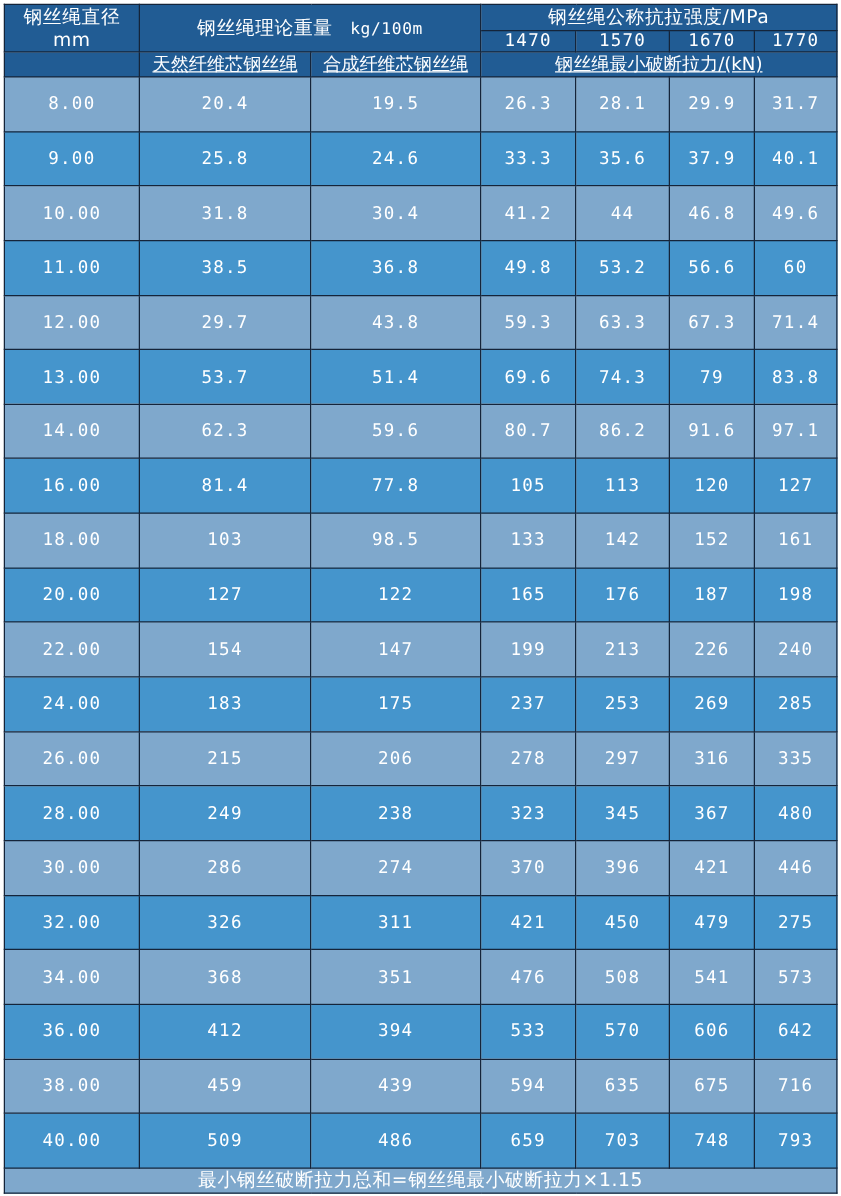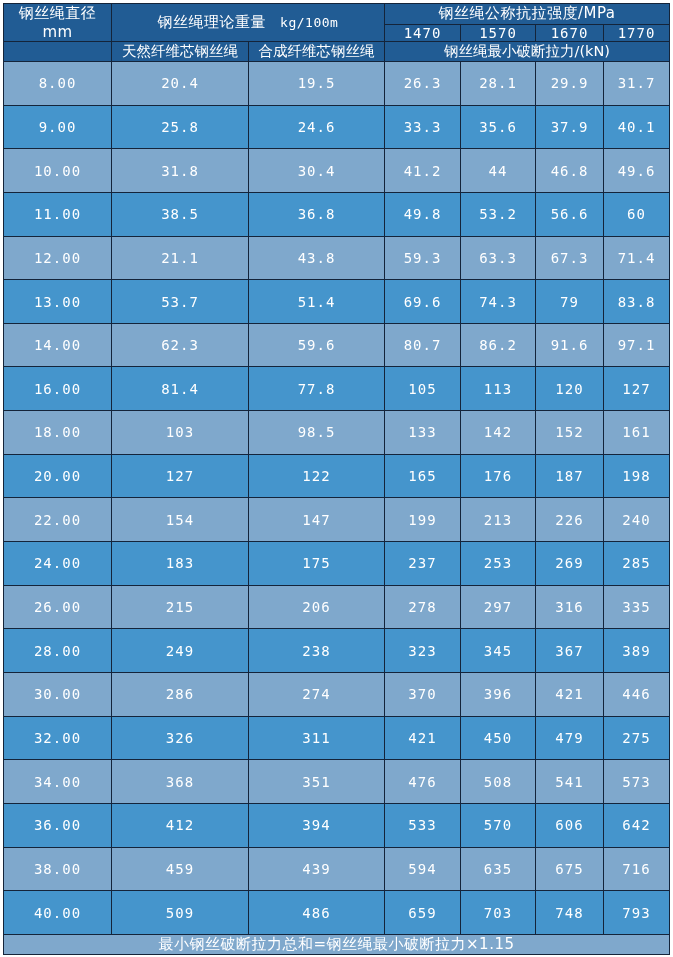--- a/index.html
+++ b/index.html
@@ -43,20 +43,21 @@
   }
   .hd.num {
     font-size: 14px;
     font-family: "DejaVu Sans Mono", "Liberation Mono", monospace;
     letter-spacing: 1px;
     margin-left: 17px;
   }
   .hd-sub {
     background: #215C94;
     font-size: 14.5px;
+    text-decoration: underline;
   }
   
   tr.r-light td { background: #7FA8CC; }
   tr.r-dark  td { background: #4595CC; }
   td.cell {
     font-size: 14px;
     font-family: "DejaVu Sans Mono", "Liberation Mono", monospace;
     letter-spacing: 1px;
     color: #ffffff;
   }
@@ -140,21 +141,21 @@
           <td class="cell">11.00</td>
           <td class="cell">38.5</td>
           <td class="cell">36.8</td>
           <td class="cell">49.8</td>
           <td class="cell">53.2</td>
           <td class="cell">56.6</td>
           <td class="cell">60</td>
         </tr>
         <tr class="r-light">
           <td class="cell">12.00</td>
-          <td class="cell">21.1</td>
+          <td class="cell">29.7</td>
           <td class="cell">43.8</td>
           <td class="cell">59.3</td>
           <td class="cell">63.3</td>
           <td class="cell">67.3</td>
           <td class="cell">71.4</td>
         </tr>
         <tr class="r-dark">
           <td class="cell">13.00</td>
           <td class="cell">53.7</td>
           <td class="cell">51.4</td>
@@ -226,21 +227,21 @@
           <td class="cell">316</td>
           <td class="cell">335</td>
         </tr>
         <tr class="r-dark">
           <td class="cell">28.00</td>
           <td class="cell">249</td>
           <td class="cell">238</td>
           <td class="cell">323</td>
           <td class="cell">345</td>
           <td class="cell">367</td>
-          <td class="cell">389</td>
+          <td class="cell">480</td>
         </tr>
         <tr class="r-light">
           <td class="cell">30.00</td>
           <td class="cell">286</td>
           <td class="cell">274</td>
           <td class="cell">370</td>
           <td class="cell">396</td>
           <td class="cell">421</td>
           <td class="cell">446</td>
         </tr>

